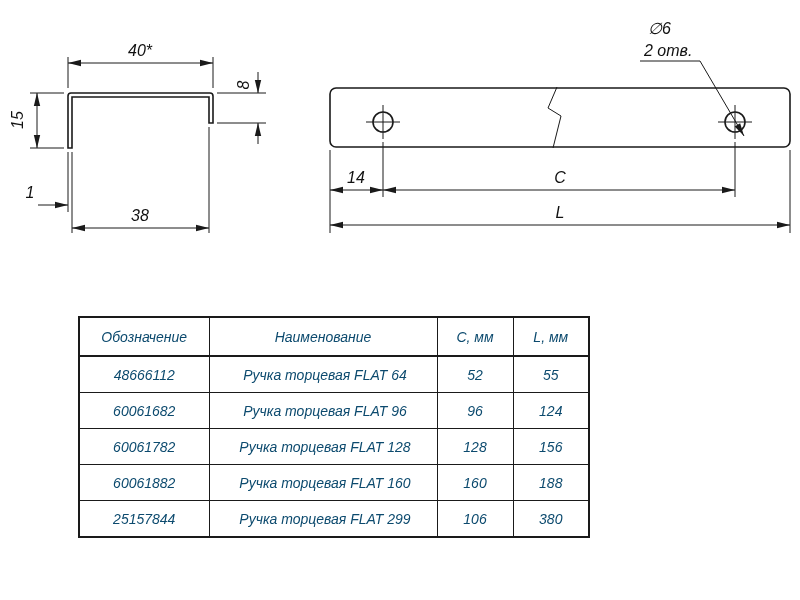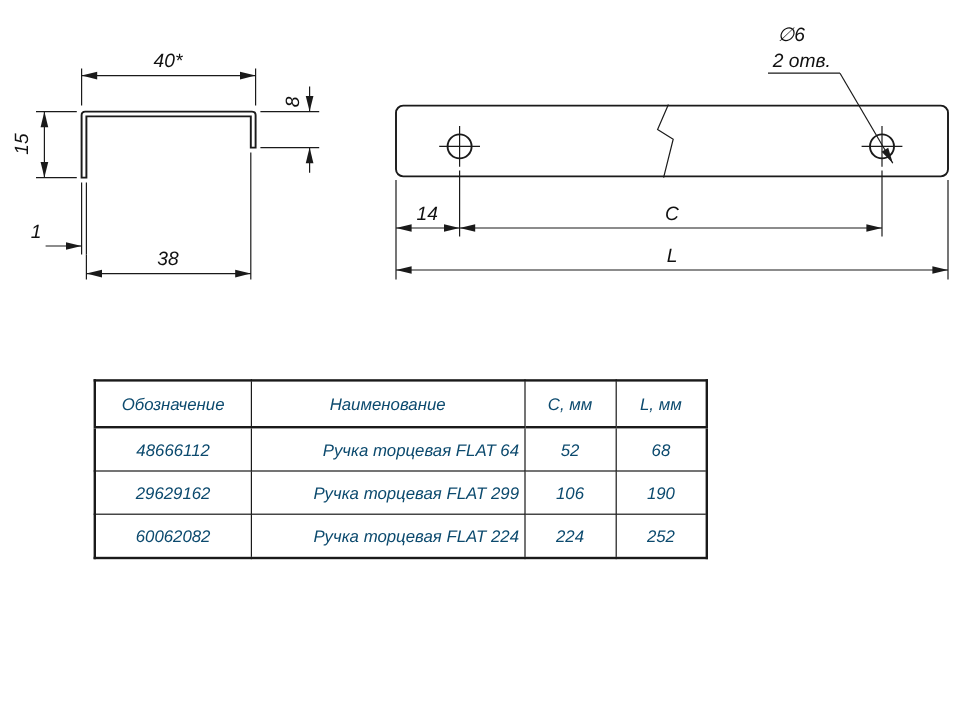--- a/index.html
+++ b/index.html
@@ -22,21 +22,21 @@
     position:absolute;left:78px;top:316px;width:510px;
     border-collapse:collapse;table-layout:fixed;
     border:2px solid #1a1a1a;
   }
   .spec-table th,.spec-table td{
     border:1px solid #1a1a1a;
     font-style:italic;font-weight:normal;font-size:14px;color:#0c4a6e;
     text-align:center;height:35px;padding:0 4px;white-space:nowrap;overflow:hidden;
   }
   .spec-table thead th{border-bottom:2px solid #1a1a1a;height:37px;}
-  .spec-table td.name-cell{text-align:right;padding-left:8px;}
+  .spec-table td.name-cell{text-align:center;padding-left:8px;}
   .col-code{width:130px;}
   .col-name{width:228px;}
   .col-c{width:76px;}
   .col-l{width:76px;}
 </style>
 </head>
 <body>
 
 <div class="page">
 
@@ -150,30 +150,42 @@
         <th>Наименование</th>
         <th>C, мм</th>
         <th>L, мм</th>
       </tr>
     </thead>
     <tbody>
       <tr>
         <td>48666112</td>
         <td class="name-cell">Ручка торцевая FLAT 64</td>
         <td>52</td>
-        <td>68</td>
+        <td>55</td>
       </tr>
       <tr>
-        <td>29629162</td>
+        <td>60061682</td>
+        <td class="name-cell">Ручка торцевая FLAT 96</td>
+        <td>96</td>
+        <td>124</td>
+      </tr>
+      <tr>
+        <td>60061782</td>
+        <td class="name-cell">Ручка торцевая FLAT 128</td>
+        <td>128</td>
+        <td>156</td>
+      </tr>
+      <tr>
+        <td>60061882</td>
+        <td class="name-cell">Ручка торцевая FLAT 160</td>
+        <td>160</td>
+        <td>188</td>
+      </tr>
+      <tr>
+        <td>25157844</td>
         <td class="name-cell">Ручка торцевая FLAT 299</td>
         <td>106</td>
-        <td>190</td>
-      </tr>
-      <tr>
-        <td>60062082</td>
-        <td class="name-cell">Ручка торцевая FLAT 224</td>
-        <td>224</td>
-        <td>252</td>
+        <td>380</td>
       </tr>
     </tbody>
   </table>
 
 </div>
 
 </body></html>

